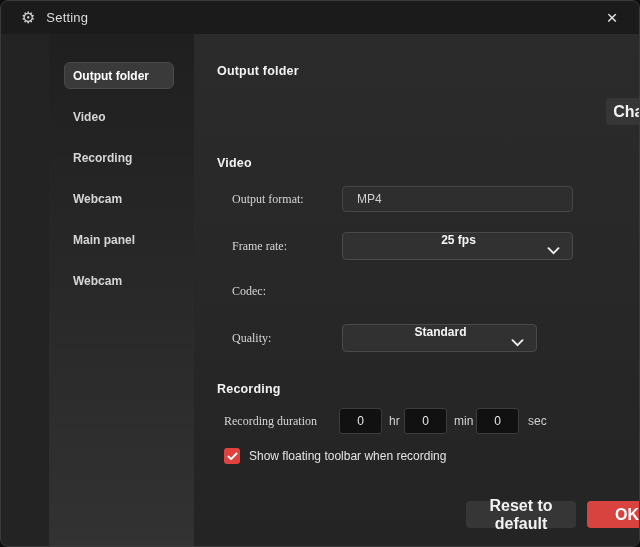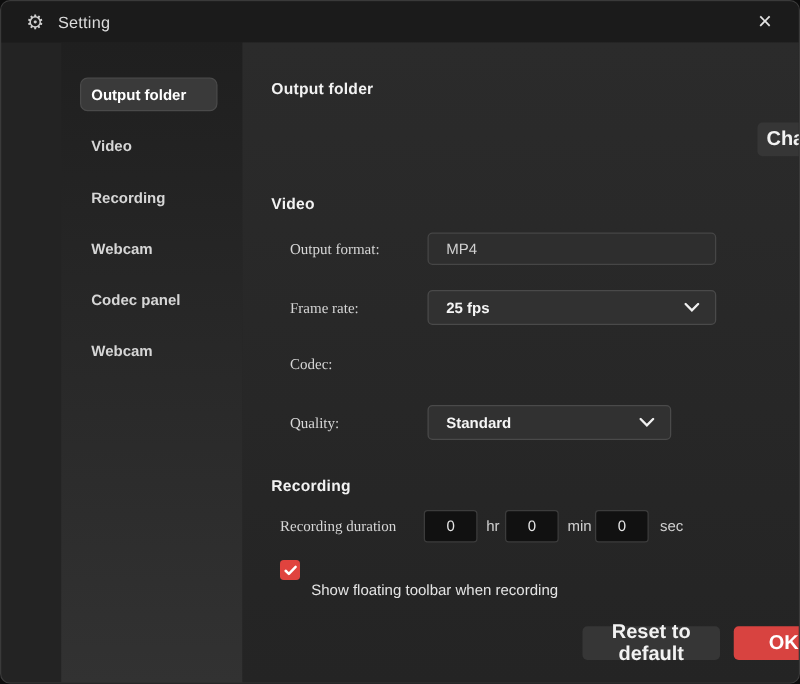--- a/index.html
+++ b/index.html
@@ -115,20 +115,21 @@
     padding-left: 14px;
     color: #d0d0d0;
   }
   .dropdown {
     background: #313131;
     border-color: #4a4a4a;
     display: flex;
     align-items: center;
     padding: 0 12px 0 14px;
     cursor: pointer;
+    flex-direction: column;
   }
   .dropdown .dd-value {
     font-size: 12px;
     font-weight: 700;
     color: #f5f5f5;
   }
   .dropdown .chev { margin-left: auto; display: flex; }
   .form-label {
     font-size: 12px;
     color: #d6d6d6;
@@ -173,42 +174,41 @@
     display: flex;
     align-items: center;
     justify-content: center;
     cursor: pointer;
   }
   .checkbox-label {
     font-size: 12px;
     color: #e4e4e4;
     display: flex;
     align-items: center;
-    margin-top: 16px;
   }
 </style>
 </head>
 <body>
 
 <div class="window">
 
   <div class="titlebar">
     <span class="gear">⚙</span>
     <span class="window-title">Setting</span>
     <span class="close-btn">×</span>
   </div>
 
   <div class="body-row">
 
     <div class="sidebar">
       <div class="nav-item selected">Output folder</div>
       <div class="nav-item">Video</div>
       <div class="nav-item">Recording</div>
       <div class="nav-item">Webcam</div>
-      <div class="nav-item">Codec panel</div>
+      <div class="nav-item">Main panel</div>
       <div class="nav-item">Webcam</div>
     </div>
 
     <div class="content">
 
       <div class="abs section-heading" style="left:23px; top:30px;">Output folder</div>
 
 
       <button class="abs btn btn-gray" style="left:412px; top:64px; width:73px; height:27px;">Change</button>
 

